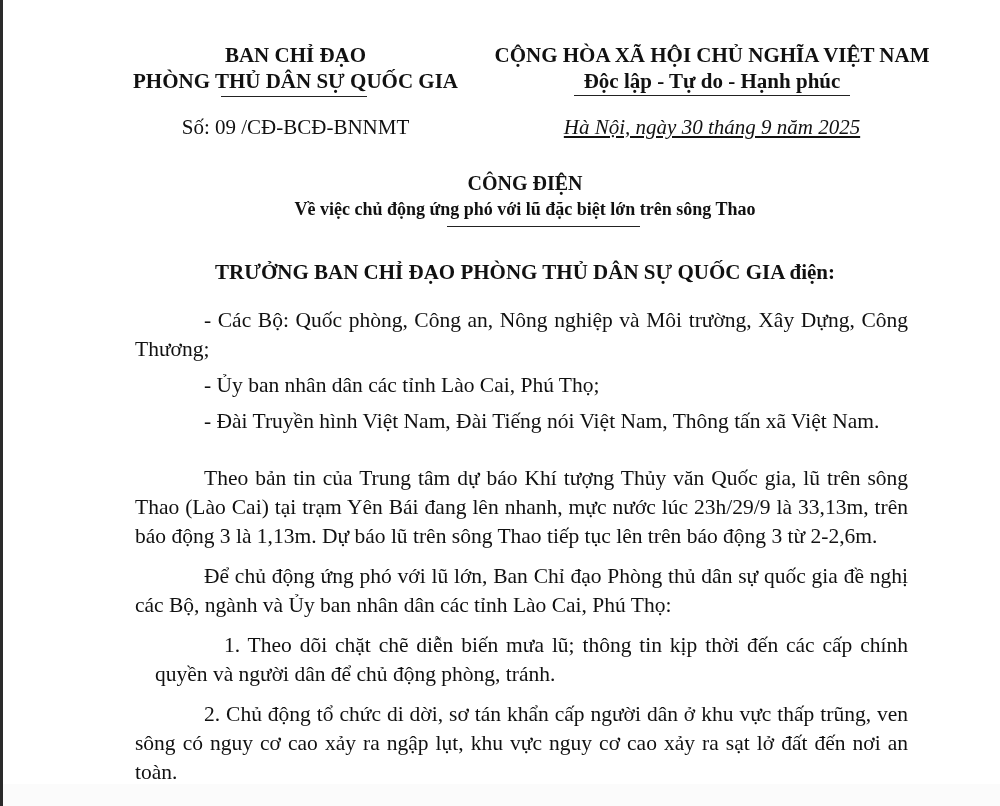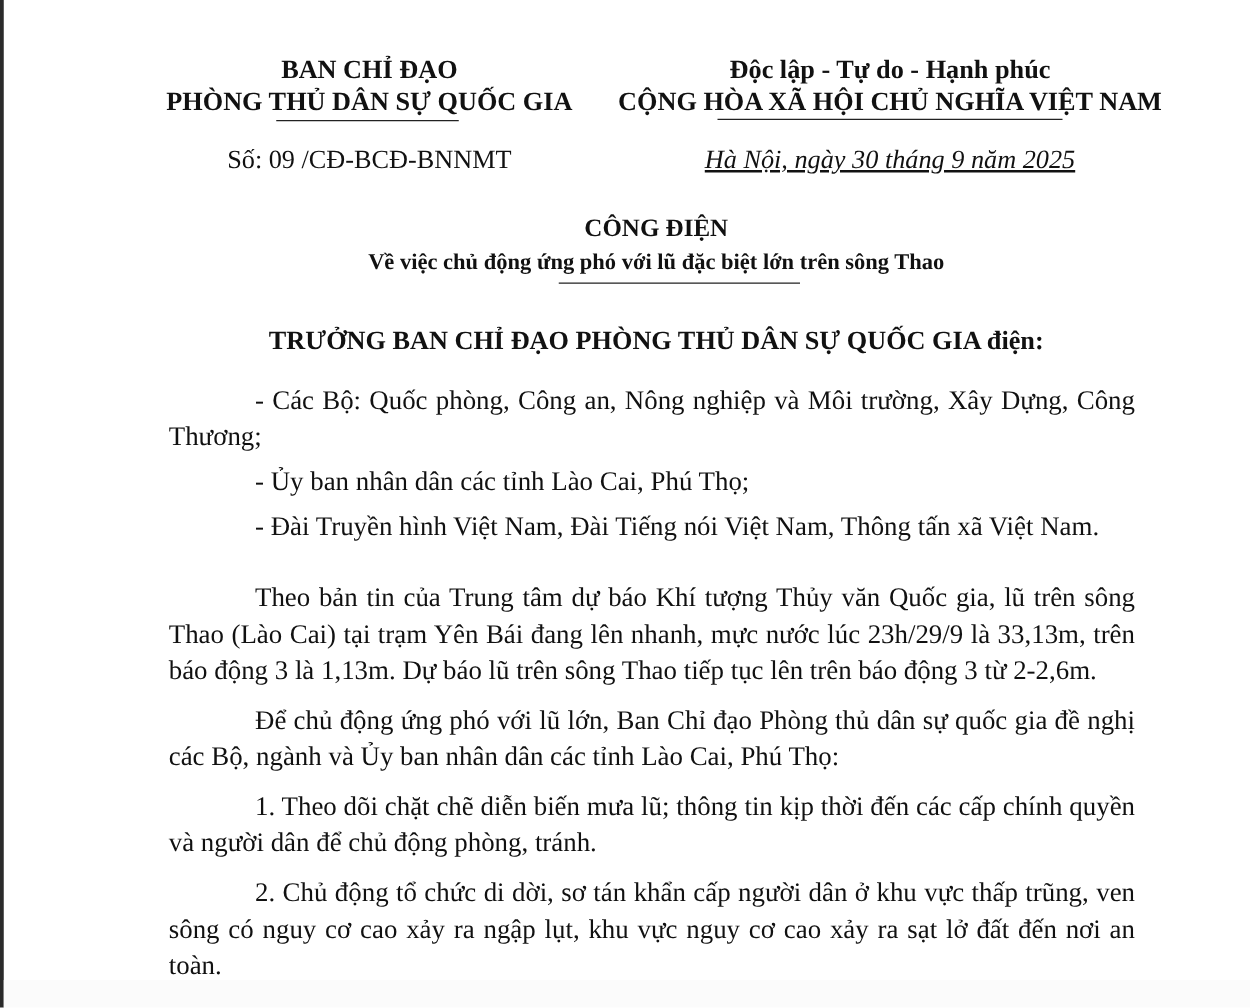--- a/index.html
+++ b/index.html
@@ -75,22 +75,22 @@
 
 <div class="page">
 
   <div class="hdr-left">
     <div>BAN CHỈ ĐẠO</div>
     <div>PHÒNG THỦ DÂN SỰ QUỐC GIA</div>
   </div>
   <div class="uline-left"></div>
 
   <div class="hdr-right">
+    <div>CỘNG HÒA XÃ HỘI CHỦ NGHĨA VIỆT NAM</div>
     <div>Độc lập - Tự do - Hạnh phúc</div>
-    <div>CỘNG HÒA XÃ HỘI CHỦ NGHĨA VIỆT NAM</div>
   </div>
   <div class="uline-right"></div>
 
   <div class="so-hieu">Số: 09 /CĐ-BCĐ-BNNMT</div>
   <div class="ngay">Hà Nội, ngày 30 tháng 9 năm 2025</div>
 
   <div class="title">CÔNG ĐIỆN</div>
   <div class="subtitle">Về việc chủ động ứng phó với lũ đặc biệt lớn trên sông Thao</div>
   <div class="uline-title"></div>
 
@@ -98,17 +98,17 @@
 
   <div class="body-block" style="top: 306px;">
     <p class="indent" style="margin-bottom:7px;">- Các Bộ: Quốc phòng, Công an, Nông nghiệp và Môi trường, Xây Dựng, Công Thương;</p>
     <p class="indent" style="margin-bottom:7px;">- Ủy ban nhân dân các tỉnh Lào Cai, Phú Thọ;</p>
     <p class="indent">- Đài Truyền hình Việt Nam, Đài Tiếng nói Việt Nam, Thông tấn xã Việt Nam.</p>
   </div>
 
   <div class="body-block" style="top: 464px;">
     <p class="indent" style="margin-bottom:11px;">Theo bản tin của Trung tâm dự báo Khí tượng Thủy văn Quốc gia, lũ trên sông Thao (Lào Cai) tại trạm Yên Bái đang lên nhanh, mực nước lúc 23h/29/9 là 33,13m, trên báo động 3 là 1,13m. Dự báo lũ trên sông Thao tiếp tục lên trên báo động 3 từ 2-2,6m.</p>
     <p class="indent" style="margin-bottom:11px;">Để chủ động ứng phó với lũ lớn, Ban Chỉ đạo Phòng thủ dân sự quốc gia đề nghị các Bộ, ngành và Ủy ban nhân dân các tỉnh Lào Cai, Phú Thọ:</p>
-    <p class="indent" style="margin-bottom:11px;">1. Theo dõi chặt chẽ diễn biến mưa lũ; thông tin kịp thời đến các cấp chính quyền và người dân để chủ động phòng, tránh.</p>
+    <p class="indent" style="margin-bottom:11px;margin-left:20px;">1. Theo dõi chặt chẽ diễn biến mưa lũ; thông tin kịp thời đến các cấp chính quyền và người dân để chủ động phòng, tránh.</p>
     <p class="indent">2. Chủ động tổ chức di dời, sơ tán khẩn cấp người dân ở khu vực thấp trũng, ven sông có nguy cơ cao xảy ra ngập lụt, khu vực nguy cơ cao xảy ra sạt lở đất đến nơi an toàn.</p>
   </div>
 
 </div>
 
 </body></html>

